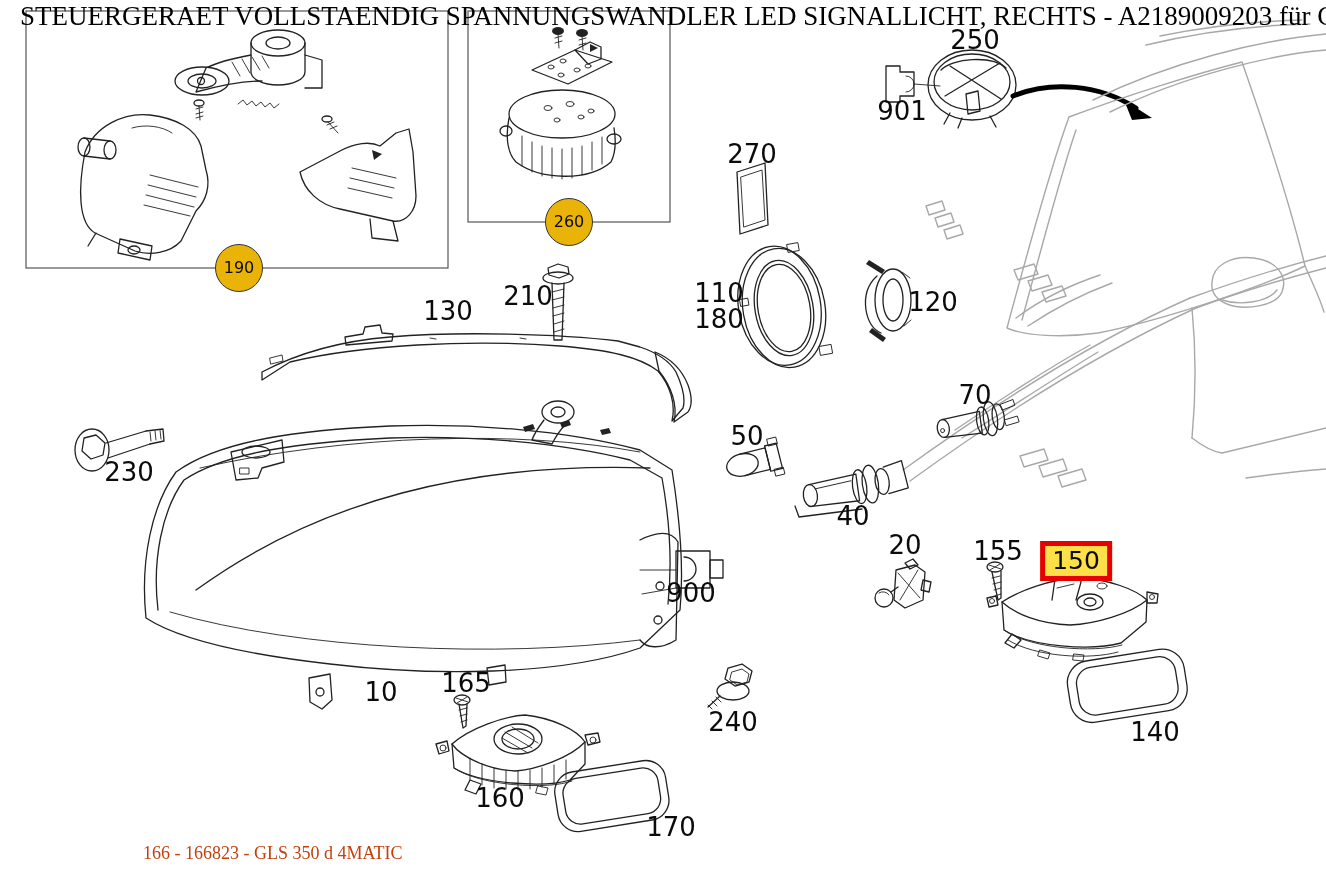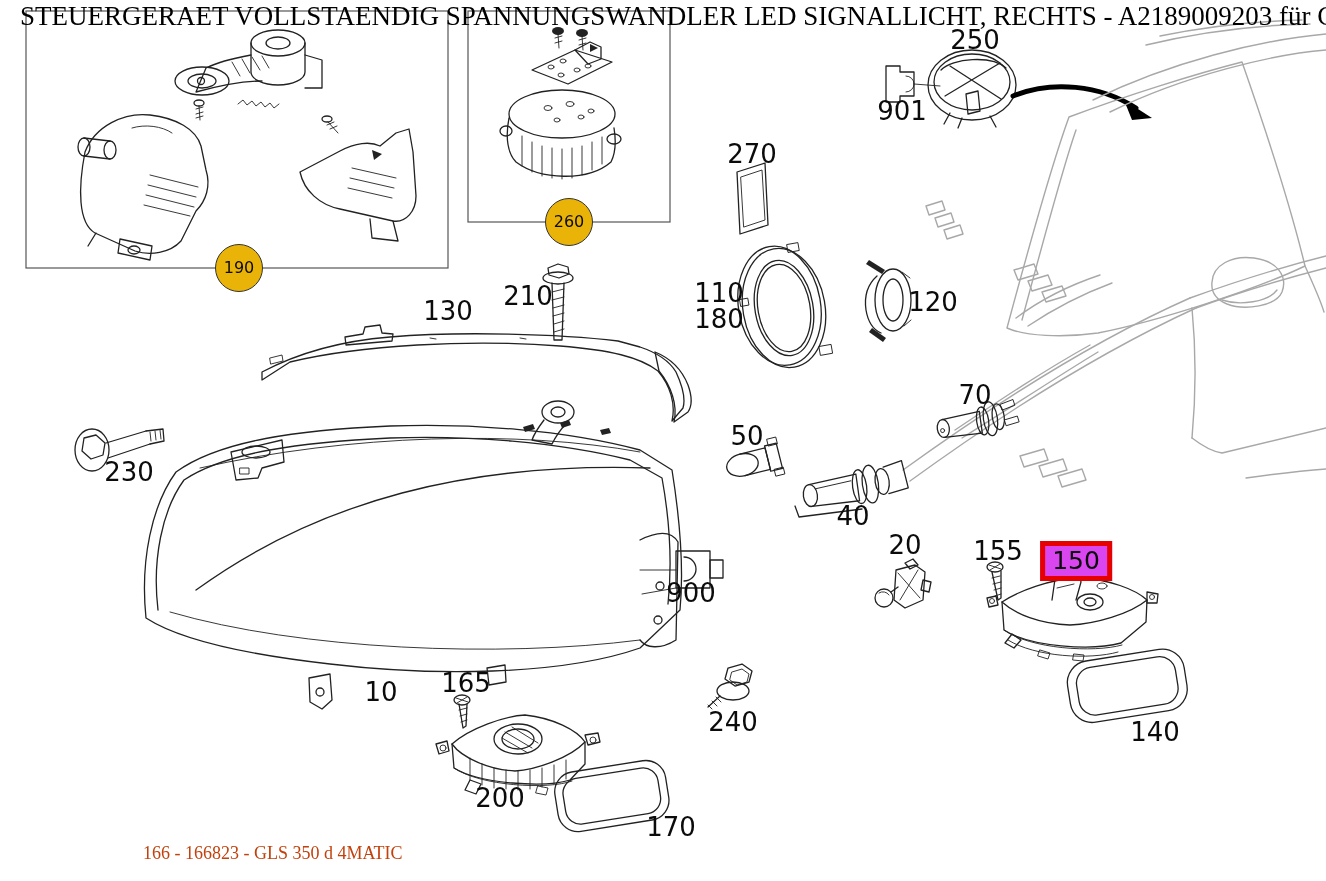--- a/index.html
+++ b/index.html
@@ -14,21 +14,21 @@
   .thin{stroke-width:0.9;}
   .frame{fill:none;stroke:#555;stroke-width:1.2;}
   .dk{fill:var(--line,#222);stroke:none;}
   .car{fill:none;stroke:var(--car,#a8a8a8);stroke-width:1.4;stroke-linejoin:round;stroke-linecap:round;}
   .arrowln{fill:none;stroke:#000;stroke-width:5;stroke-linecap:round;}
   #callout-layer{position:absolute;left:0;top:0;width:100%;height:100%;z-index:6;}
   .callout{position:absolute;transform:translate(-50%,-50%);font-size:26px;color:#0b0b0b;
            white-space:nowrap;line-height:1;cursor:default;}
   .callout.circled{width:46px;height:46px;border:1.7px solid #333;border-radius:50%;background:#eab308;
            display:flex;align-items:center;justify-content:center;font-size:16px;}
-  .callout.boxed-red{border:5.5px solid var(--highlight,#e60000);background:#d946ef;
+  .callout.boxed-red{border:5.5px solid var(--highlight,#e60000);background:#fde047;
            padding:2px 7px 3px 7px;font-size:25px;}
 </style>
 </head>
 <body>
 
 <div id="stage">
 
   <div id="title">STEUERGERAET VOLLSTAENDIG SPANNUNGSWANDLER LED SIGNALLICHT, RECHTS - A2189009203 für GLS 350</div>
 
   <svg id="diagram" width="1326" height="881" viewBox="0 0 1326 881">
@@ -349,19 +349,19 @@
       <div class="callout " style="left: 975px; top: 395px;">70</div>
       <div class="callout " style="left: 747px; top: 436px;">50</div>
       <div class="callout " style="left: 853px; top: 516px;">40</div>
       <div class="callout " style="left: 905px; top: 545px;">20</div>
       <div class="callout " style="left: 998px; top: 551px;">155</div>
       <div class="callout boxed-red" style="left: 1076px; top: 561px;">150</div>
       <div class="callout " style="left: 691px; top: 593px;">900</div>
       <div class="callout " style="left: 372px; top: 692px; margin-left: 9px;">10</div>
       <div class="callout " style="left: 460px; top: 683px; margin-left: 6px;">165</div>
       <div class="callout " style="left: 733px; top: 722px;">240</div>
-      <div class="callout " style="left: 500px; top: 798px;">200</div>
+      <div class="callout " style="left: 500px; top: 798px;">160</div>
       <div class="callout " style="left: 671px; top: 827px;">170</div>
       <div class="callout " style="left: 1155px; top: 732px;">140</div>
     </div>
 
   <div id="footer">166 - 166823 - GLS 350 d 4MATIC</div>
 </div>
 
 </body></html>

